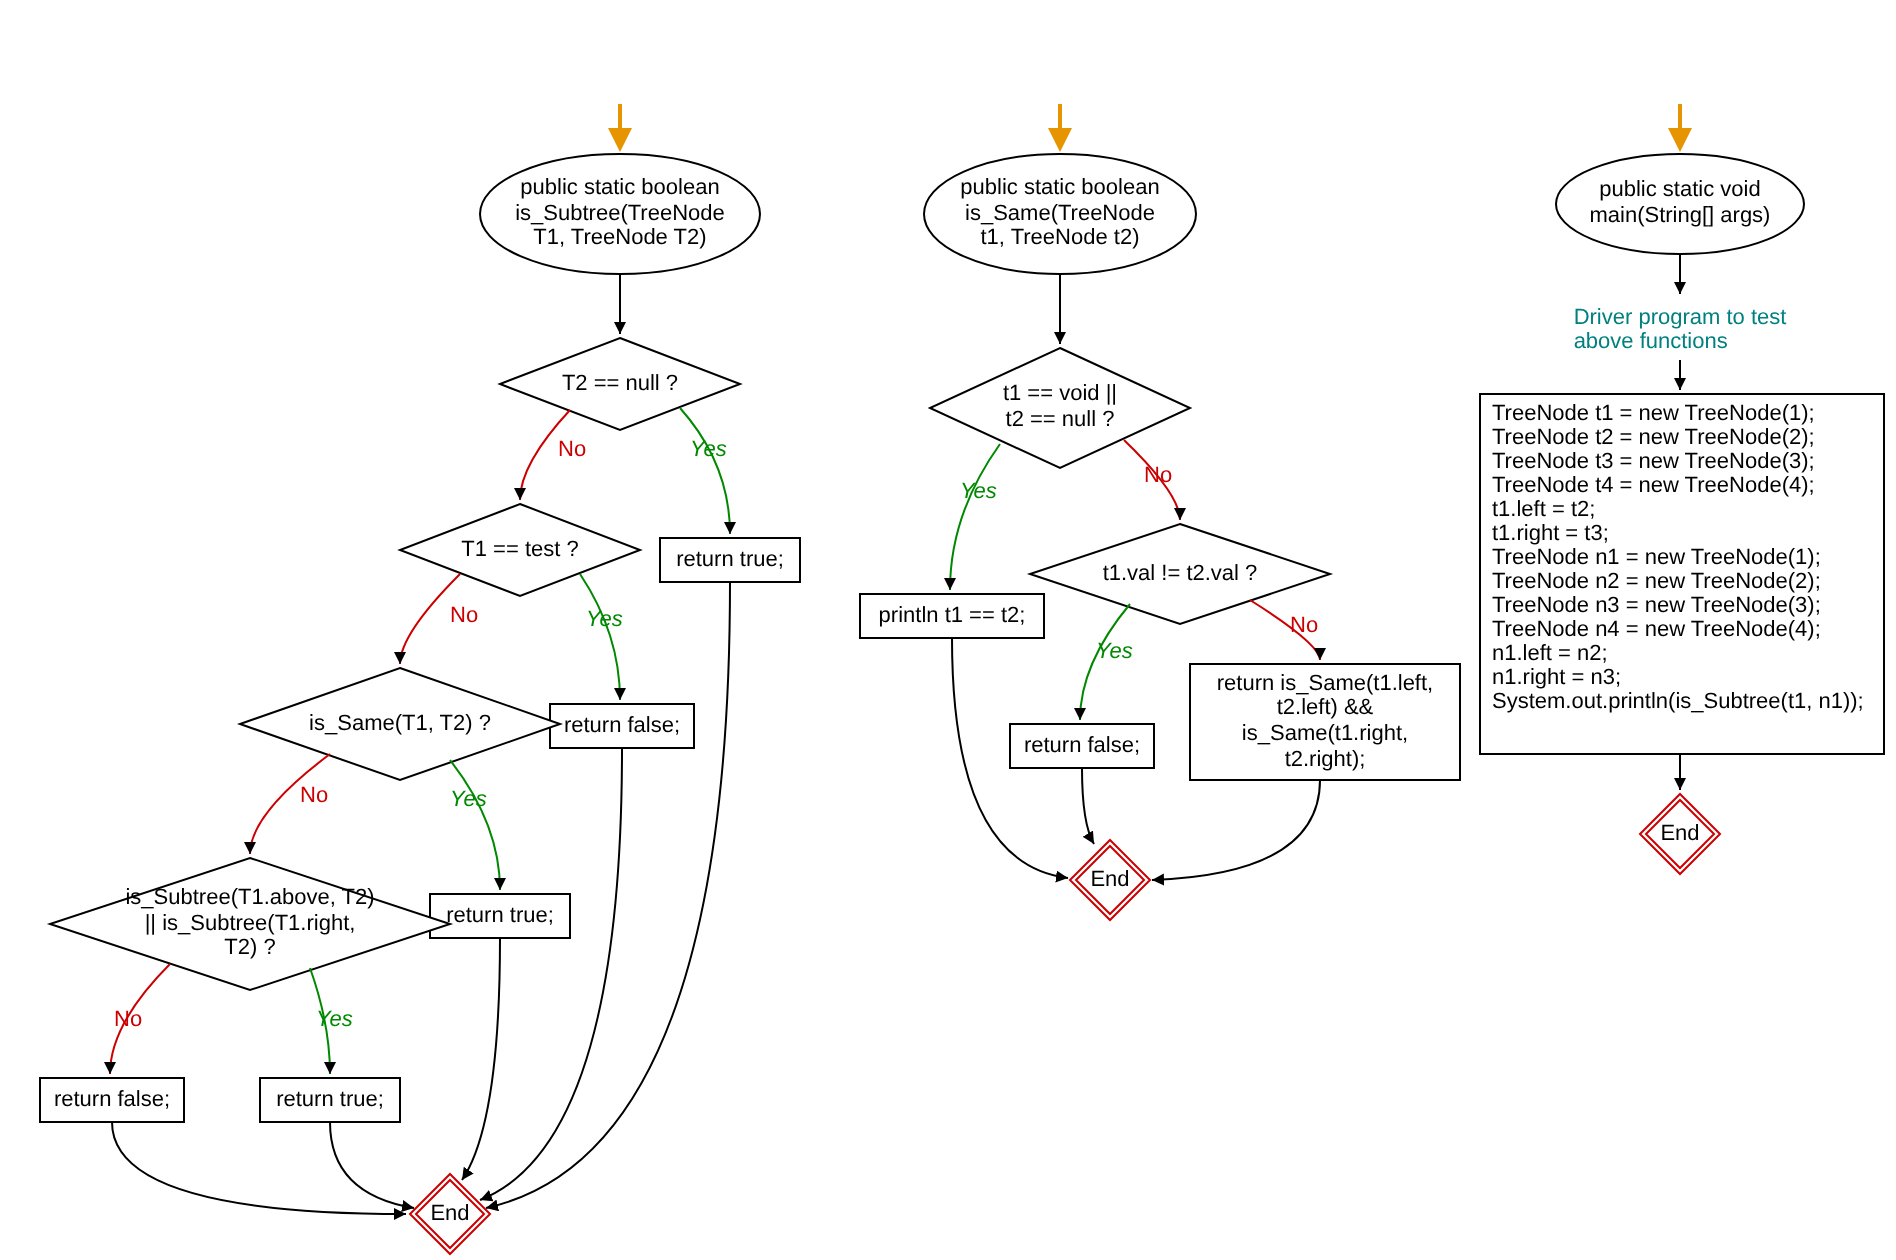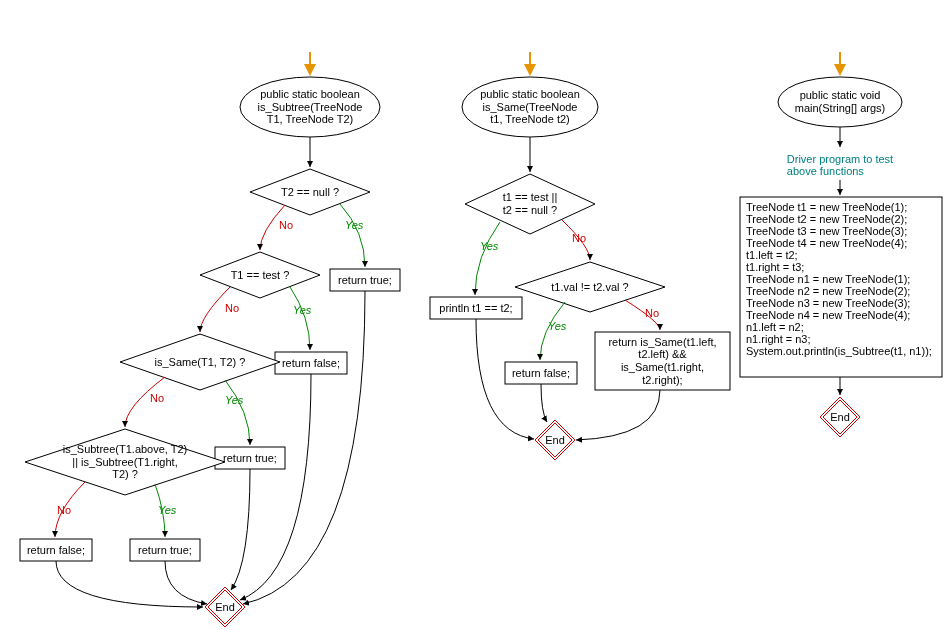--- a/index.html
+++ b/index.html
@@ -118,21 +118,21 @@
   <path d="M365 259 Q365 545 243 572" fill="none" stroke="#000" marker-end="url(#arrow)"></path>
 
   <line x1="530" y1="20" x2="530" y2="42" stroke="#e69500" stroke-width="2" marker-end="url(#arrowO)"></line>
   <ellipse cx="530" cy="75" rx="68" ry="30" fill="#fff" stroke="#000"></ellipse>
   <foreignObject x="462" y="50" width="136" height="50"><div class="node-text">public static boolean
 is_Same(TreeNode
 t1, TreeNode t2)</div></foreignObject>
   <line x1="530" y1="105" x2="530" y2="140" stroke="#000" marker-end="url(#arrow)"></line>
 
   <polygon points="530,142 595,172 530,202 465,172" fill="#fff" stroke="#000"></polygon>
-  <foreignObject x="475" y="157" width="110" height="30"><div class="node-text">t1 == test ||
+  <foreignObject x="475" y="157" width="110" height="30"><div class="node-text">t1 == void ||
 t2 == null ?</div></foreignObject>
 
   <path d="M500 190 Q475 225 475 263" fill="none" stroke="#080" marker-end="url(#arrow)"></path>
   <rect x="430" y="265" width="92" height="22" fill="#fff" stroke="#000"></rect>
   <foreignObject x="430" y="265" width="92" height="22"><div class="node-text">println t1 == t2;</div></foreignObject>
 
   <path d="M562 188 Q590 215 590 228" fill="none" stroke="#c00" marker-end="url(#arrow)"></path>
   <polygon points="590,230 665,255 590,280 515,255" fill="#fff" stroke="#000"></polygon>
   <foreignObject x="530" y="244" width="120" height="22"><div class="node-text">t1.val != t2.val ?</div></foreignObject>
 

